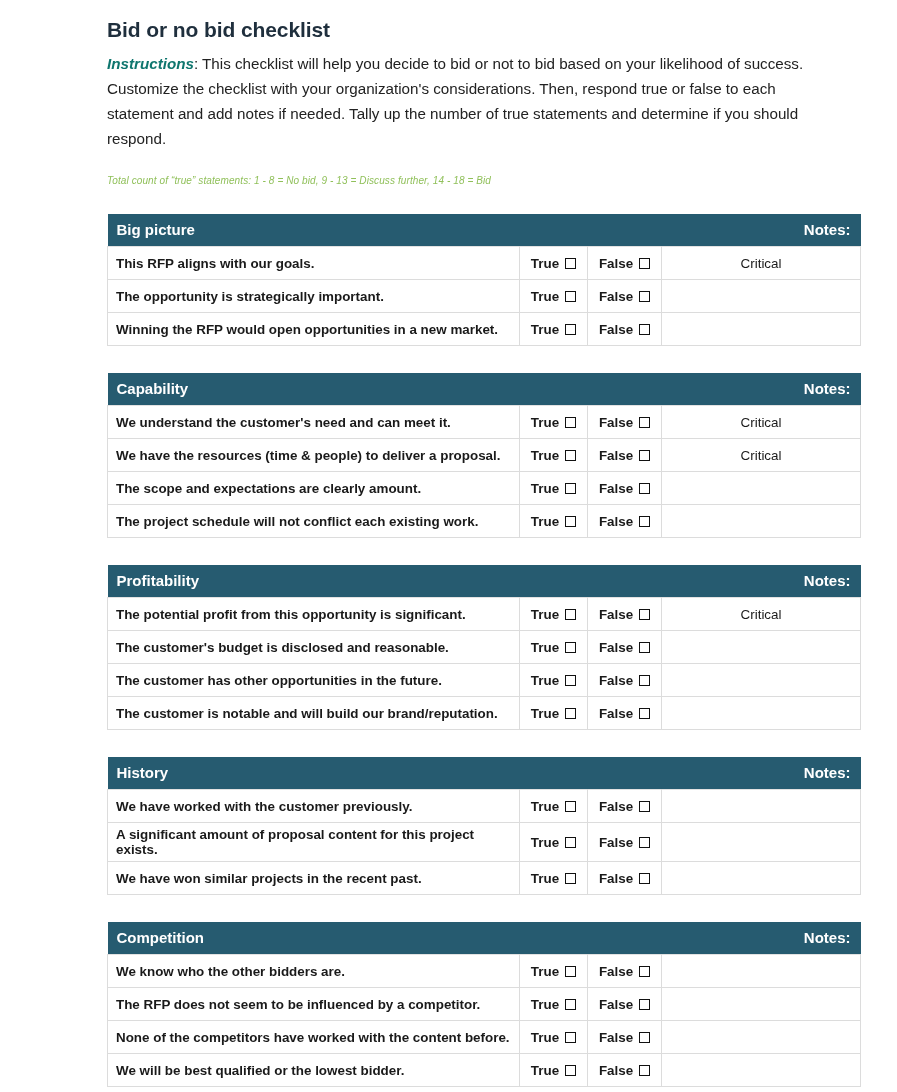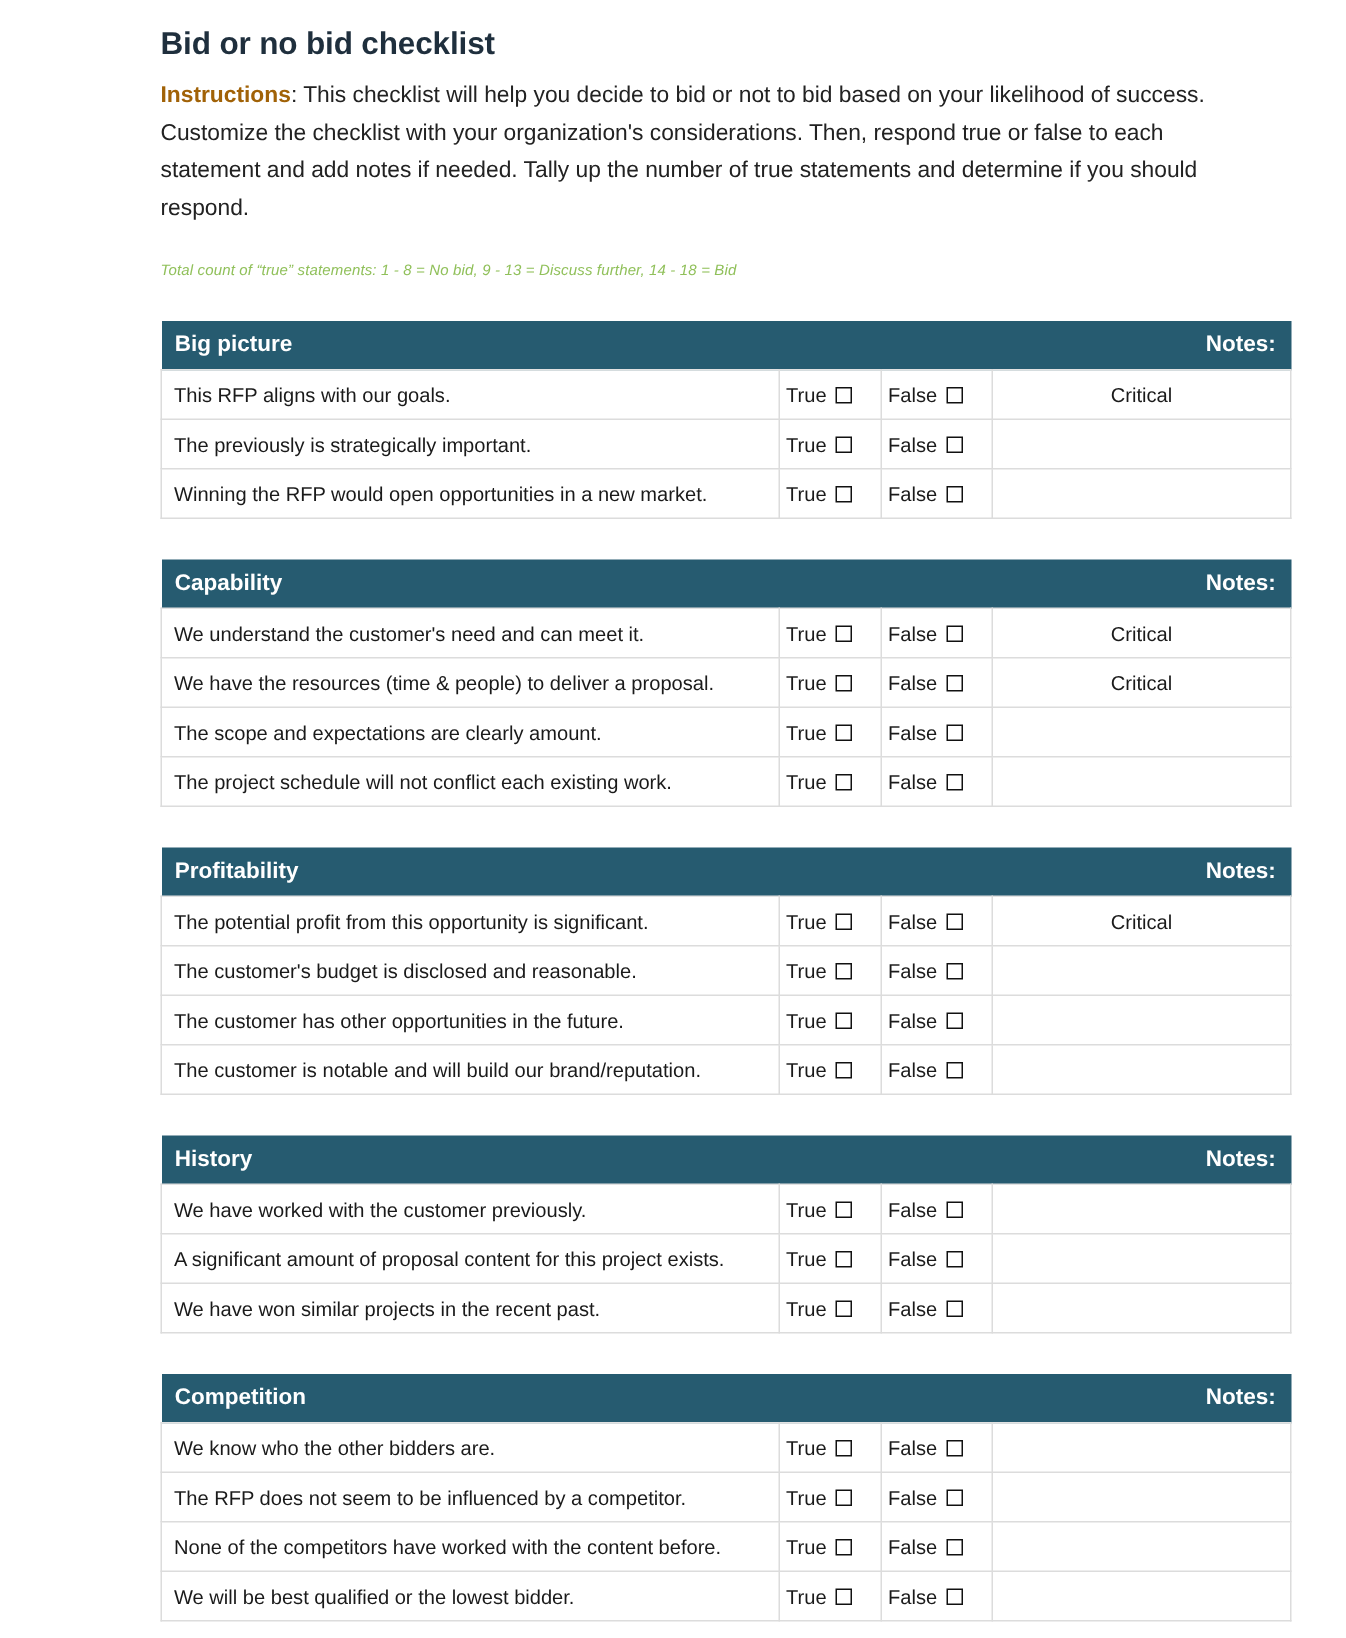--- a/index.html
+++ b/index.html
@@ -32,22 +32,23 @@
     letter-spacing: -0.1px;
   }
   .instructions {
     font-size: 15.2px;
     line-height: 25px;
     color: #222222;
     margin: 0 0 24px 0;
     max-width: 716px;
   }
   .instructions-label {
-    color: #a16207;
-    font-weight: bold;
+    color: #0f766e;
+    font-weight: bold;
+    font-style: italic;
   }
   .tally-line {
     font-size: 10px;
     font-style: italic;
     color: #90c05a;
     margin: 0 0 28px 0;
     letter-spacing: 0.1px;
   }
 
   
@@ -83,23 +84,25 @@
     font-size: 13.4px;
     color: #1a1a1a;
     height: 33px;
     vertical-align: middle;
     background: #ffffff;
   }
   td.c-statement {
     padding: 4px 8px 4px 8px;
     text-align: left;
     border-left: 1px solid #dcdcdc;
+    font-weight: bold;
   }
   td.c-true, td.c-false {
-    font-weight: normal;
+    text-align: center;
+    font-weight: bold;
     font-size: 13.2px;
     white-space: nowrap;
     padding: 0 4px;
   }
   td.c-notes {
     text-align: center;
     font-size: 13px;
     color: #90c05a;
     padding: 0 6px;
   }
@@ -144,21 +147,21 @@
             </tr>
           </thead>
           <tbody>
             <tr>
               <td class="c-statement">This RFP aligns with our goals.</td>
               <td class="c-true"><span>True</span><span class="cb"></span></td>
               <td class="c-false"><span>False</span><span class="cb"></span></td>
               <td class="c-notes">Critical</td>
             </tr>
             <tr>
-              <td class="c-statement">The previously is strategically important.</td>
+              <td class="c-statement">The opportunity is strategically important.</td>
               <td class="c-true"><span>True</span><span class="cb"></span></td>
               <td class="c-false"><span>False</span><span class="cb"></span></td>
               <td class="c-notes"></td>
             </tr>
             <tr>
               <td class="c-statement">Winning the RFP would open opportunities in a new market.</td>
               <td class="c-true"><span>True</span><span class="cb"></span></td>
               <td class="c-false"><span>False</span><span class="cb"></span></td>
               <td class="c-notes"></td>
             </tr>

